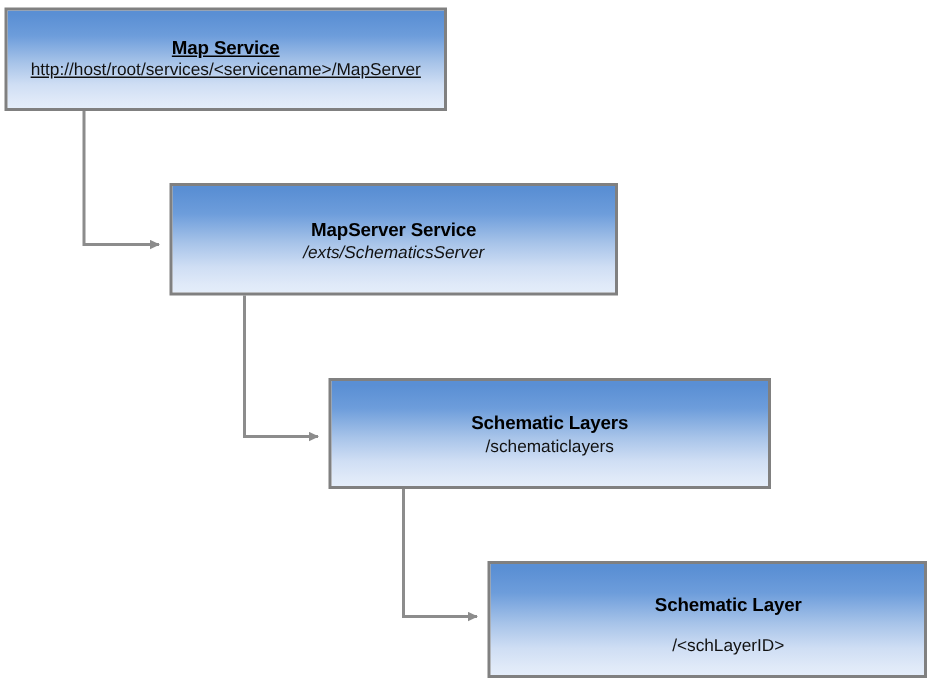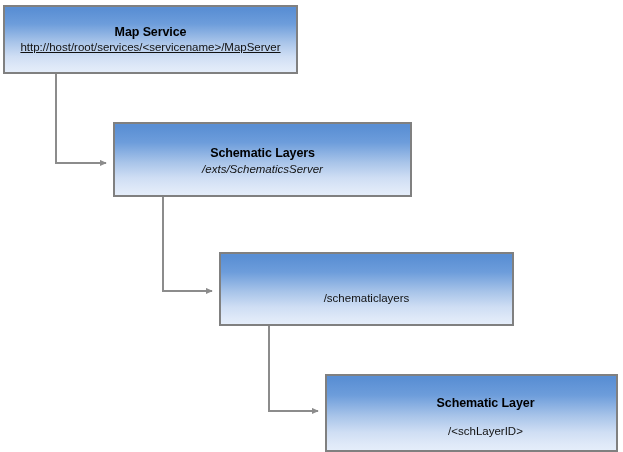--- a/index.html
+++ b/index.html
@@ -67,21 +67,21 @@
     right: 0;
     font-size: 11.5px;
     font-weight: normal;
     color: #111111;
     line-height: 14px;
     white-space: nowrap;
   }
 
   
   #node-map-service      { left: 3px;   top: 5px;   width: 295px; height: 69px; }
-  #node-map-service .node-title { top: 18px; }
+  #node-map-service .node-title { top: 18px; text-decoration: underline; }
   #node-map-service .node-path  { top: 33px; text-decoration: underline; }
 
   #node-schematic-service      { left: 113px; top: 122px; width: 299px; height: 75px; }
   #node-schematic-service .node-title { top: 22px; }
   #node-schematic-service .node-path  { top: 38px; font-style: italic; }
 
   #node-schematic-layers      { left: 219px; top: 252px; width: 295px; height: 74px; }
   #node-schematic-layers .node-title { top: 21px; }
   #node-schematic-layers .node-path  { top: 37px; }
 
@@ -113,25 +113,26 @@
       <path d="M269,326 L269,411 L318,411" fill="none" stroke="#8C8C8C" stroke-width="2" marker-end="url(#arrowhead)"></path>
     </g>
   </svg>
 
   <div class="node-box" id="node-map-service">
     <div class="node-title">Map Service</div>
     <div class="node-path">http://host/root/services/&lt;servicename&gt;/MapServer</div>
   </div>
 
   <div class="node-box" id="node-schematic-service">
-    <div class="node-title">Schematic Layers</div>
+    <div class="node-title">MapServer Service</div>
     <div class="node-path">/exts/SchematicsServer</div>
   </div>
 
   <div class="node-box" id="node-schematic-layers">
+    <div class="node-title">Schematic Layers</div>
     <div class="node-path">/schematiclayers</div>
   </div>
 
   <div class="node-box" id="node-schematic-layer">
     <div class="node-title">Schematic Layer</div>
     <div class="node-path">/&lt;schLayerID&gt;</div>
   </div>
 
 </div>
 

